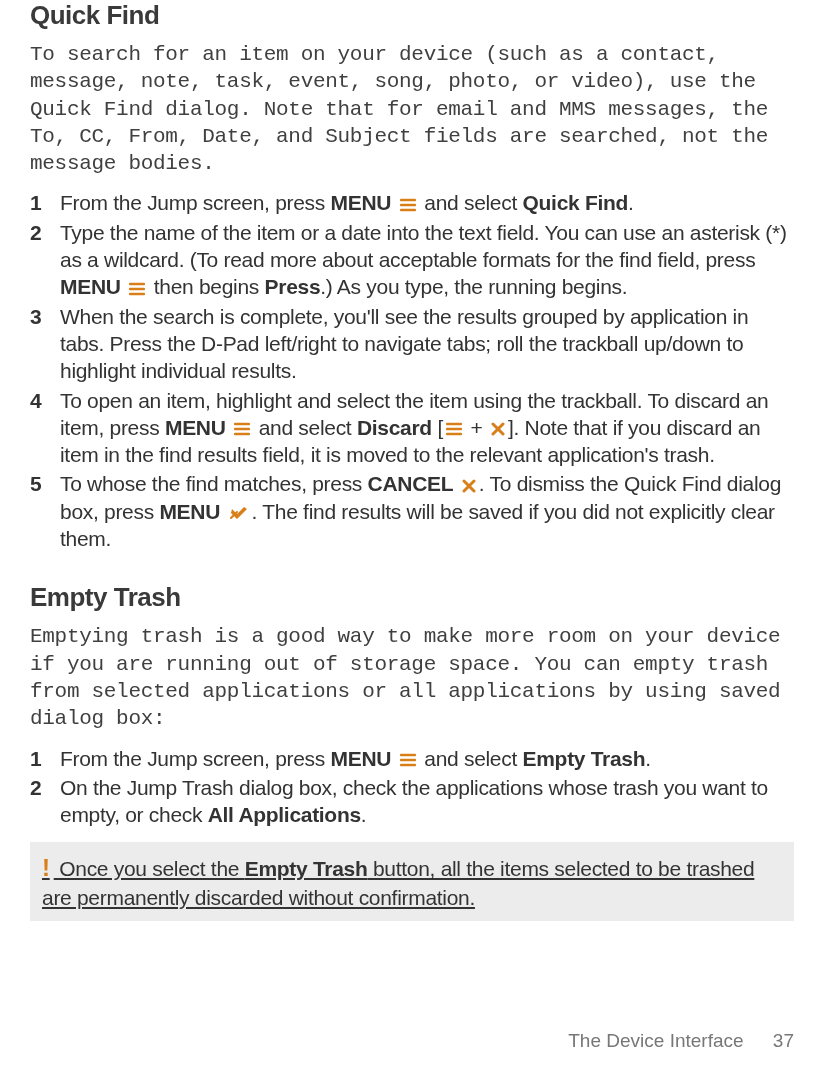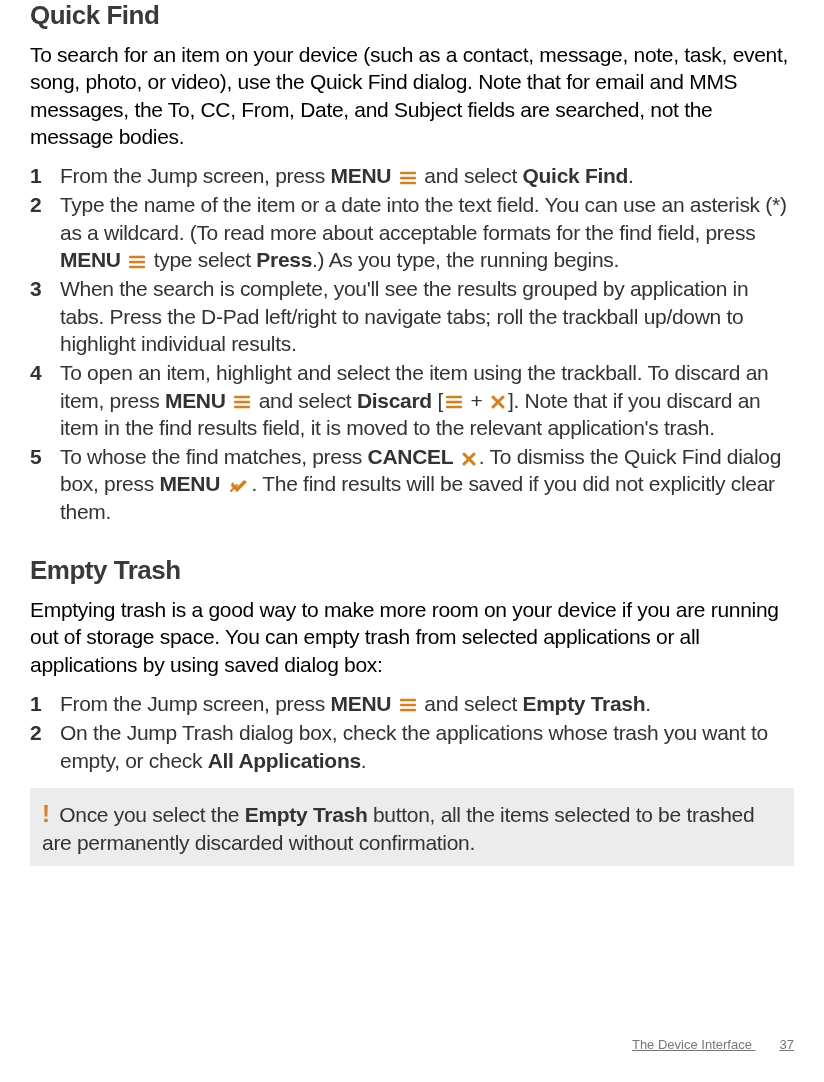--- a/index.html
+++ b/index.html
@@ -23,23 +23,24 @@
       color: #3a3a3a;
       margin-bottom: 10px;
       letter-spacing: -0.5px;
     }
     h2.second {
       margin-top: 30px;
     }
     p.intro {
       font-size: 21px;
       line-height: 1.3;
-      color: #000000;
+      color: #404040;
       margin-bottom: 12px;
       letter-spacing: -0.3px;
+      font-family: Liberation Mono, monospace;
     }
     ol {
       list-style: none;
       counter-reset: item;
       font-size: 21px;
       line-height: 1.3;
       color: #333;
       letter-spacing: -0.3px;
     }
     ol li {
@@ -67,34 +68,34 @@
       display: block;
     }
     .warning-box {
       background: #ececec;
       padding: 10px 12px;
       margin-top: 14px;
       font-size: 21px;
       line-height: 1.3;
       color: #333;
       letter-spacing: -0.3px;
+      text-decoration: underline;
     }
     .exclaim {
       color: #d97f1a;
       font-weight: bold;
       font-size: 24px;
       margin-right: 4px;
     }
     .footer {
       position: absolute;
       bottom: 30px;
       right: 30px;
-      font-size: 13px;
+      font-size: 19px;
       color: #777;
-      text-decoration: underline;
     }
     .footer-page {
       margin-left: 24px;
     }
   </style>
 </head>
 <body>
 
 <h2>Quick Find</h2>
 <p class="intro">To search for an item on your device (such as a contact, message, note, task, event, song, photo, or video), use the Quick Find dialog. Note that for email and MMS messages, the To, CC, From, Date, and Subject fields are searched, not the message bodies.</p>
@@ -107,21 +108,21 @@
           <line x1="1" y1="7" x2="15" y2="7" stroke="#d97f1a" stroke-width="2.5" stroke-linecap="round"></line>
           <line x1="1" y1="12" x2="15" y2="12" stroke="#d97f1a" stroke-width="2.5" stroke-linecap="round"></line>
         </svg></span><span> and select </span><span class="bold">Quick Find</span><span>.</span>
   </li>
   <li>
     <span>Type the name of the item or a date into the text field. You can use an asterisk (*) as a wildcard. (To read more about acceptable formats for the find field, press </span><span class="bold">MENU</span>
     <span class="icon"><svg width="16" height="14" viewBox="0 0 16 14">
           <line x1="1" y1="2" x2="15" y2="2" stroke="#d97f1a" stroke-width="2.5" stroke-linecap="round"></line>
           <line x1="1" y1="7" x2="15" y2="7" stroke="#d97f1a" stroke-width="2.5" stroke-linecap="round"></line>
           <line x1="1" y1="12" x2="15" y2="12" stroke="#d97f1a" stroke-width="2.5" stroke-linecap="round"></line>
-        </svg></span><span> type select </span><span class="bold">Press</span><span>.) As you type, the running begins.</span>
+        </svg></span><span> then begins </span><span class="bold">Press</span><span>.) As you type, the running begins.</span>
   </li>
   <li>When the search is complete, you'll see the results grouped by application in tabs. Press the D-Pad left/right to navigate tabs; roll the trackball up/down to highlight individual results.</li>
   <li>
     <span>To open an item, highlight and select the item using the trackball. To discard an item, press </span><span class="bold">MENU</span>
     <span class="icon"><svg width="16" height="14" viewBox="0 0 16 14">
           <line x1="1" y1="2" x2="15" y2="2" stroke="#d97f1a" stroke-width="2.5" stroke-linecap="round"></line>
           <line x1="1" y1="7" x2="15" y2="7" stroke="#d97f1a" stroke-width="2.5" stroke-linecap="round"></line>
           <line x1="1" y1="12" x2="15" y2="12" stroke="#d97f1a" stroke-width="2.5" stroke-linecap="round"></line>
         </svg></span><span> and select </span><span class="bold">Discard</span><span> [</span><span class="icon"><svg width="16" height="14" viewBox="0 0 16 14">
           <line x1="1" y1="2" x2="15" y2="2" stroke="#d97f1a" stroke-width="2.5" stroke-linecap="round"></line>

